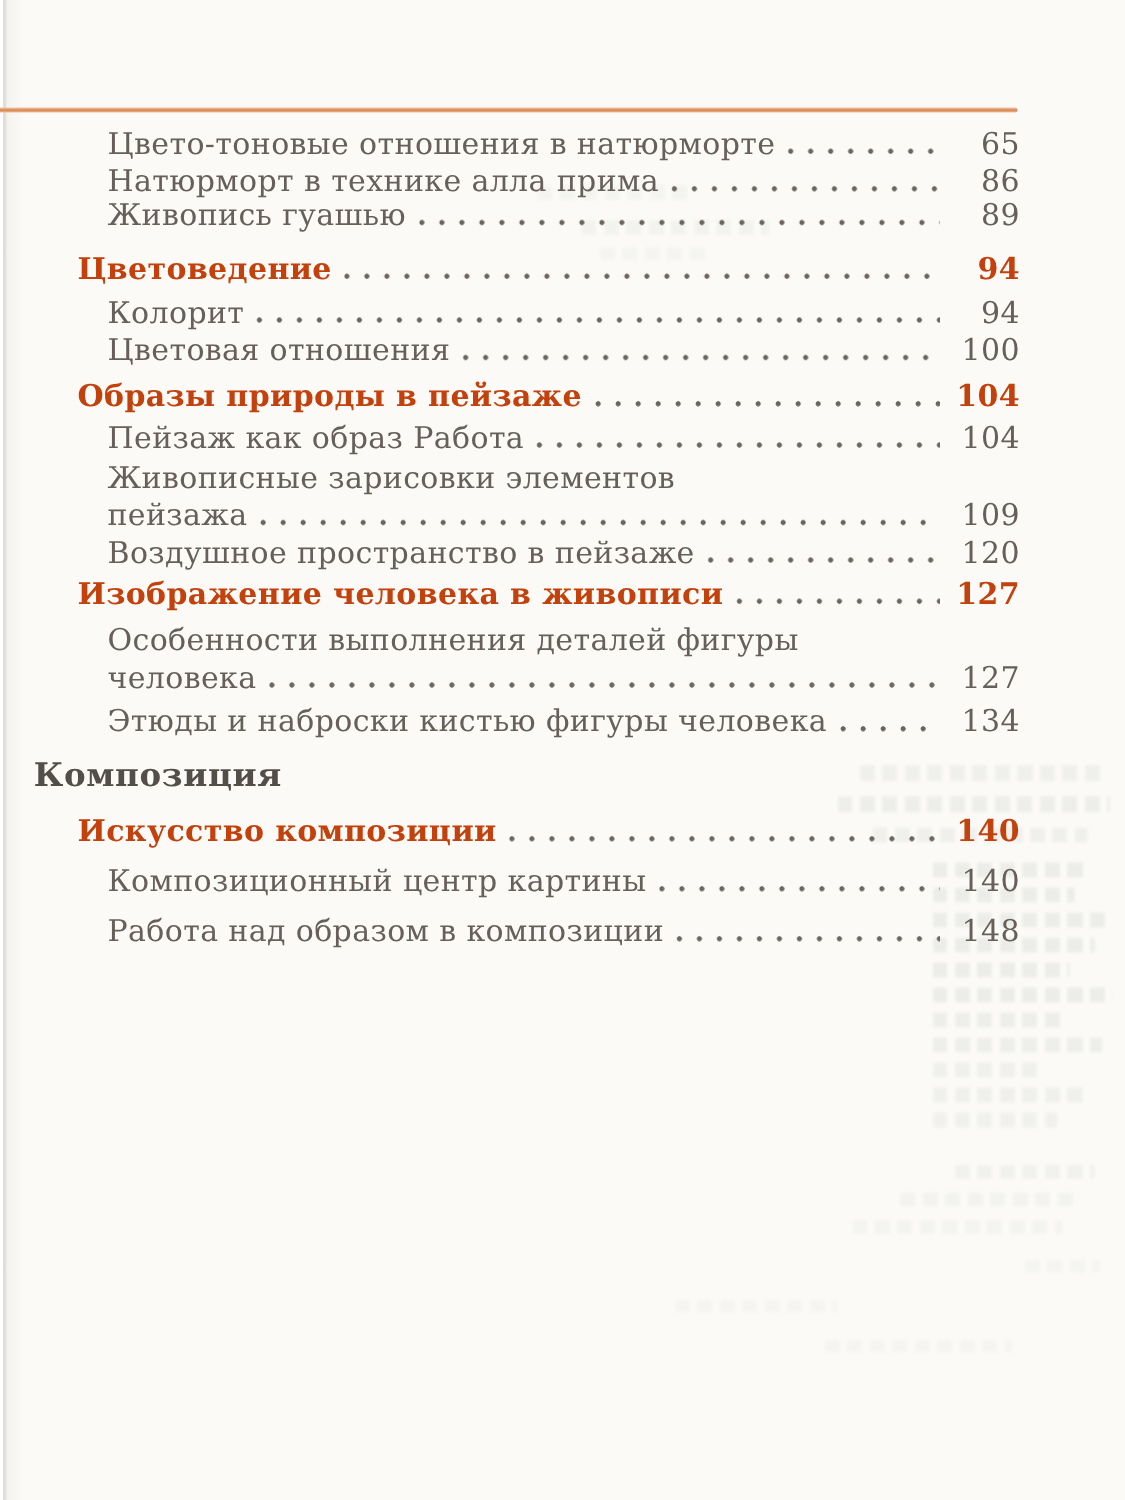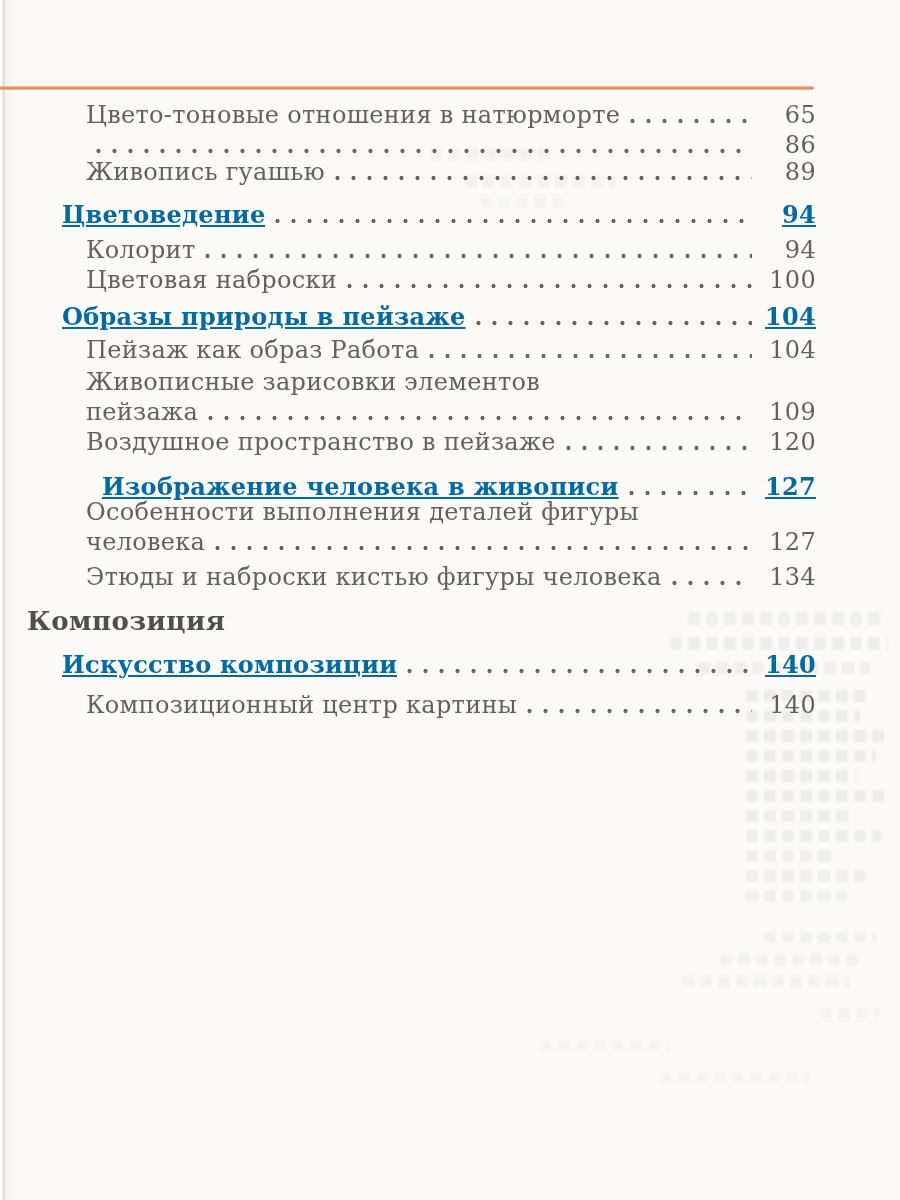--- a/index.html
+++ b/index.html
@@ -33,21 +33,21 @@
   }
 
   #toc{ position:absolute; inset:0; }
 
   .row{
     position:absolute; right:84px;
     font-size:24px; line-height:30px;
     letter-spacing:.3px; white-space:nowrap;
   }
   .sub    { left:86px; }
-  .section{ left:62px; font-weight:bold; color:#0369a1;text-decoration:underline; }
+  .section{ left:62px; font-weight:bold; color:#c2410c; }
   .part   { left:27px; font-weight:bold; color:#544e49;
             font-size:26px; line-height:40px; letter-spacing:.5px; }
 
   .line{ display:flex; align-items:flex-end; }
   .t{ flex:0 1 auto; overflow:hidden; }
 
   
   .leader{
     flex:1 1 10px; min-width:10px; height:6px;
     margin:0 12px 6px 10px;
@@ -112,20 +112,21 @@
   <nav id="toc">
       <div class="row sub" style="top: 100px;">
         <div class="line">
           <span class="t">Цвето-тоновые отношения в натюрморте</span>
           <span class="leader"></span>
           <span class="pg">65</span>
         </div>
       </div>
       <div class="row sub" style="top: 130px;">
         <div class="line">
+          <span class="t">Натюрморт в технике алла прима</span>
           <span class="leader"></span>
           <span class="pg">86</span>
         </div>
       </div>
       <div class="row sub" style="top: 157px;">
         <div class="line">
           <span class="t">Живопись гуашью</span>
           <span class="leader"></span>
           <span class="pg">89</span>
         </div>
@@ -139,21 +140,21 @@
       </div>
       <div class="row sub" style="top: 235px;">
         <div class="line">
           <span class="t">Колорит</span>
           <span class="leader"></span>
           <span class="pg">94</span>
         </div>
       </div>
       <div class="row sub" style="top: 265px;">
         <div class="line">
-          <span class="t">Цветовая наброски</span>
+          <span class="t">Цветовая отношения</span>
           <span class="leader"></span>
           <span class="pg">100</span>
         </div>
       </div>
       <div class="row section" style="top: 302px;">
         <div class="line">
           <span class="t">Образы природы в пейзаже</span>
           <span class="leader"></span>
           <span class="pg">104</span>
         </div>
@@ -173,21 +174,21 @@
           <span class="pg">109</span>
         </div>
       </div>
       <div class="row sub" style="top: 427px;">
         <div class="line">
           <span class="t">Воздушное пространство в пейзаже</span>
           <span class="leader"></span>
           <span class="pg">120</span>
         </div>
       </div>
-      <div class="row section" style="top: 472px; margin-left: 40px;">
+      <div class="row section" style="top: 460px;">
         <div class="line">
           <span class="t">Изображение человека в живописи</span>
           <span class="leader"></span>
           <span class="pg">127</span>
         </div>
       </div>
       <div class="row sub" style="top: 497px;">
         <div class="l1">Особенности выполнения деталей фигуры</div>
         <div class="line">
           <span class="t">человека</span>
@@ -214,14 +215,21 @@
           <span class="pg">140</span>
         </div>
       </div>
       <div class="row sub" style="top: 690px;">
         <div class="line">
           <span class="t">Композиционный центр картины</span>
           <span class="leader"></span>
           <span class="pg">140</span>
         </div>
       </div>
+      <div class="row sub" style="top: 730px;">
+        <div class="line">
+          <span class="t">Работа над образом в композиции</span>
+          <span class="leader"></span>
+          <span class="pg">148</span>
+        </div>
+      </div>
     </nav>
 </div>
 
 </body></html>

